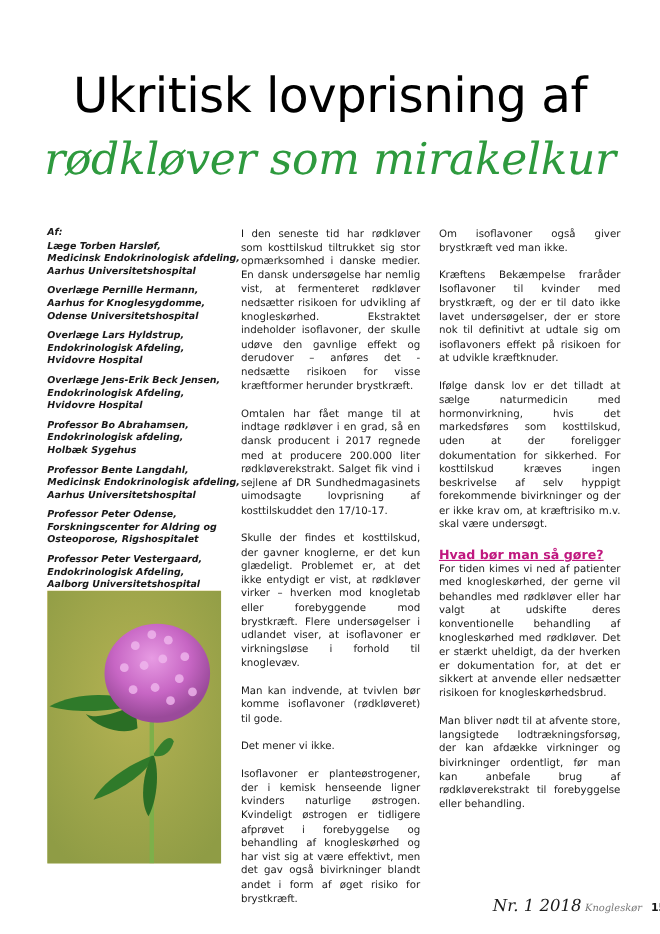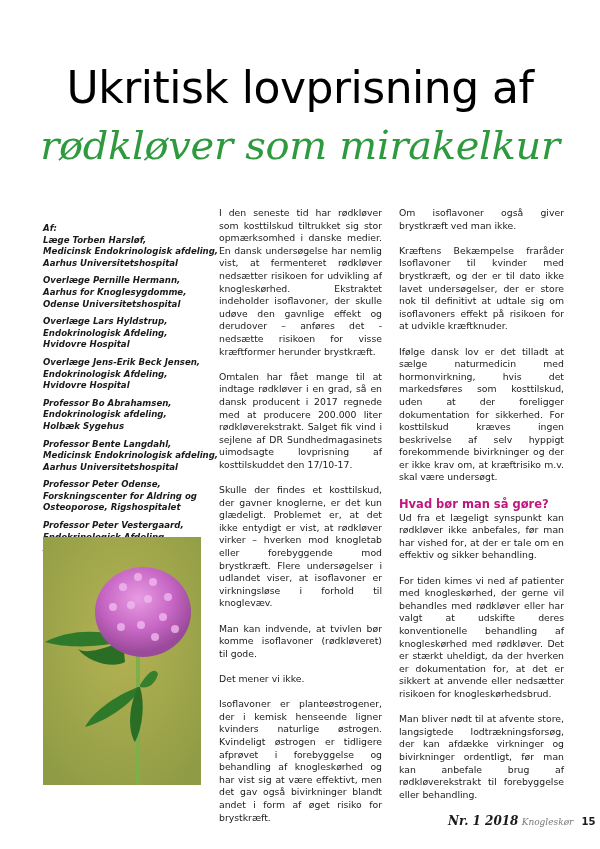--- a/index.html
+++ b/index.html
@@ -1,29 +1,29 @@
 <!DOCTYPE html>
 <html><head>
 <meta charset="utf-8">
 <style>
   html, body { margin: 0; padding: 0; background: #ffffff; }
   body { width: 600px; height: 849px; position: relative; overflow: hidden; font-family: "DejaVu Sans", sans-serif; color: #1a1a1a; }
   .title1 { position: absolute; left: 0; width: 600px; top: 62px; text-align: center; font-family: "DejaVu Sans", sans-serif; font-weight: normal; font-size: 44px; letter-spacing: -0.5px; color: #000000; line-height: 52px; }
   .title2 { position: absolute; left: 0; width: 600px; top: 120px; text-align: center; font-family: "DejaVu Serif", serif; font-style: italic; font-size: 40px; color: #2e9a3e; line-height: 50px; letter-spacing: -0.3px; }
   .col { position: absolute; top: 207px; font-size: 9.3px; line-height: 12.6px; }
-  .col1 { left: 43px; width: 160px; font-style: italic; font-weight: bold; font-size: 8.6px; line-height: 11.6px; margin-top: 16px; }
+  .col1 { left: 43px; width: 160px; font-style: italic; font-weight: bold; font-size: 8.6px; line-height: 11.6px; }
   .col2 { left: 219px; width: 163px; text-align: justify; }
   .col3 { left: 399px; width: 165px; text-align: justify; }
   .author { margin-bottom: 6px; }
   .author div { white-space: nowrap; }
   p { margin: 0 0 12.6px 0; }
-  .heading { color: #c0187f; font-weight: bold; font-size: 11.5px; line-height: 14px; margin: 2px 0 1px 0; }
+  .heading { color: #c0187f; font-weight: bold; font-size: 11.5px; line-height: 14px; margin: 2px 0 1px 0; text-decoration: underline; }
   .photo { position: absolute; left: 43px; top: 537px; width: 158px; height: 248px; overflow: hidden; background: linear-gradient(180deg, #c9b556 0%, #a6a94a 35%, #8ea04a 70%, #a0a951 100%); }
   .footer { position: absolute; top: 814px; left: 448px; font-size: 10px; white-space: nowrap; }
-  .footer .issue { font-family: "DejaVu Serif", serif; font-style: italic; font-weight: bold; color: #1a1a1a; font-size: 12px; }
+  .footer .issue { font-family: "DejaVu Serif", serif; font-style: italic; font-weight: normal; color: #1a1a1a; font-size: 15px; }
   .footer .mag { font-family: "DejaVu Serif", serif; font-style: italic; color: #777; font-size: 9px; }
   .footer .page { font-weight: bold; font-size: 10px; margin-left: 5px; }
 </style>
 </head>
 <body>
 
 <div class="title1">Ukritisk lovprisning af</div>
 <div class="title2">rødkløver som mirakelkur</div>
 
 <div class="col col1">
@@ -115,21 +115,20 @@
   <p>Man kan indvende, at tvivlen bør komme isoflavoner (rødkløveret) til gode.</p>
   <p>Det mener vi ikke.</p>
   <p>Isoflavoner er planteøstrogener, der i kemisk henseende ligner kvinders naturlige østrogen. Kvindeligt østrogen er tidligere afprøvet i forebyggelse og behandling af knogleskørhed og har vist sig at være effektivt, men det gav også bivirkninger blandt andet i form af øget risiko for brystkræft.</p>
 </div>
 
 <div class="col col3">
   <p>Om isoflavoner også giver brystkræft ved man ikke.</p>
   <p>Kræftens Bekæmpelse fraråder Isoflavoner til kvinder med brystkræft, og der er til dato ikke lavet undersøgelser, der er store nok til definitivt at udtale sig om isoflavoners effekt på risikoen for at udvikle kræftknuder.</p>
   <p>Ifølge dansk lov er det tilladt at sælge naturmedicin med hormonvirkning, hvis det markedsføres som kosttilskud, uden at der foreligger dokumentation for sikkerhed. For kosttilskud kræves ingen beskrivelse af selv hyppigt forekommende bivirkninger og der er ikke krav om, at kræftrisiko m.v. skal være undersøgt.</p>
   <div class="heading">Hvad bør man så gøre?</div>
-  <p>Ud fra et lægeligt synspunkt kan rødkløver ikke anbefales, før man har vished for, at der er tale om en effektiv og sikker behandling.</p>
   <p>For tiden kimes vi ned af patienter med knogleskørhed, der gerne vil behandles med rødkløver eller har valgt at udskifte deres konventionelle behandling af knogleskørhed med rødkløver. Det er stærkt uheldigt, da der hverken er dokumentation for, at det er sikkert at anvende eller nedsætter risikoen for knogleskørhedsbrud.</p>
   <p>Man bliver nødt til at afvente store, langsigtede lodtrækningsforsøg, der kan afdække virkninger og bivirkninger ordentligt, før man kan anbefale brug af rødkløverekstrakt til forebyggelse eller behandling.</p>
 </div>
 
 <div class="footer">
   <span class="issue">Nr. 1 2018</span>
   <span class="mag">Knogleskør</span>
   <span class="page">15</span>
 </div>
 

